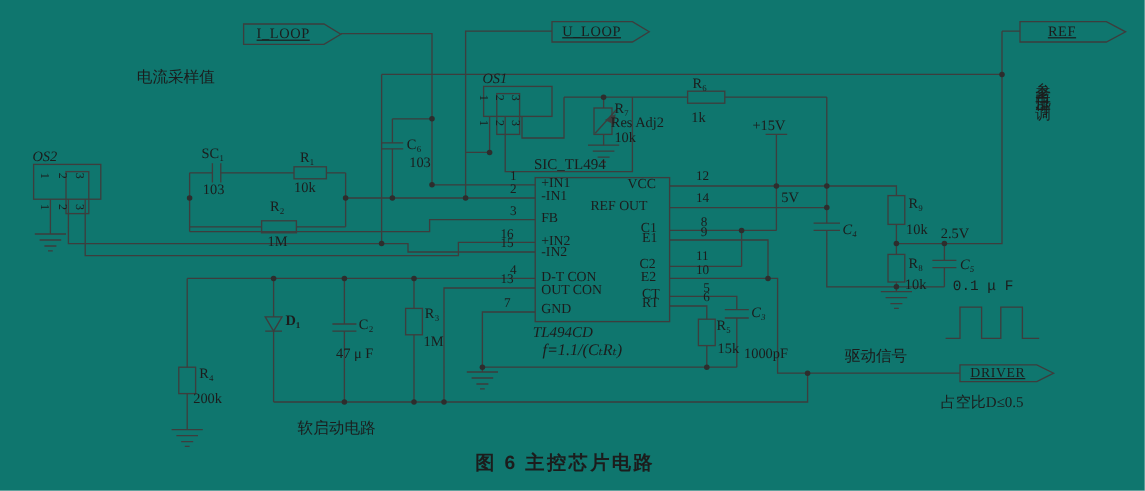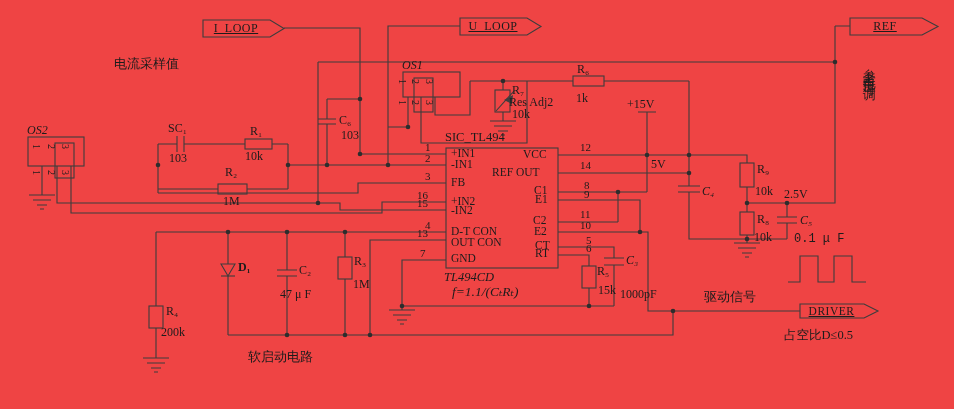--- a/index.html
+++ b/index.html
@@ -1,16 +1,16 @@
 <!DOCTYPE html>
 <html><head>
 <meta charset="utf-8">
 <style>
   html,body{margin:0;padding:0;background:#e8e8e8;}
-  .stage{position:relative;width:954px;height:409px;background:#ef4444;overflow:hidden;
+  .stage{position:relative;width:954px;height:409px;background:#0f766e;overflow:hidden;
          font-family:"Liberation Serif","DejaVu Serif",serif;color:#1c1c1c;}
   svg.layer{position:absolute;left:0;top:0;width:954px;height:409px;}
   .lb{position:absolute;font-size:12px;line-height:1.05;white-space:nowrap;color:#1c1c1c;}
   .it{font-style:italic;}
   .cn{font-size:13px;font-family:"Liberation Serif","DejaVu Serif",serif;}
   .sm{font-size:11px;}
   .pin{font-size:11.5px;}
   .rot{transform:rotate(90deg);transform-origin:left top;font-size:10px;}
   .flaglb{text-align:center;text-decoration:underline;font-size:12px;letter-spacing:.5px;}
   .vert{writing-mode:vertical-rl;letter-spacing:4px;font-size:13px;}
@@ -246,14 +246,15 @@
   <div class="lb" style="left:597px;top:265px;">R₅</div>
   <div class="lb" style="left:598px;top:284px;">15k</div>
   <div class="lb" style="left:354px;top:255px;">R₃</div>
   <div class="lb" style="left:353px;top:278px;">1M</div>
   <div class="lb" style="left:166px;top:305px;">R₄</div>
   <div class="lb" style="left:161px;top:326px;">200k</div>
   <div class="lb" style="left:238px;top:261px;font-weight:bold;">D₁</div>
   <div class="lb" style="left:299px;top:264px;text-align:center;">C₂</div>
   <div class="lb" style="left:280px;top:288px;">47 μ F</div>
 
+  <div class="lb cap" style="left:396px;top:379px;">图 6  主控芯片电路</div>
 
 </div>
 
 </body></html>

